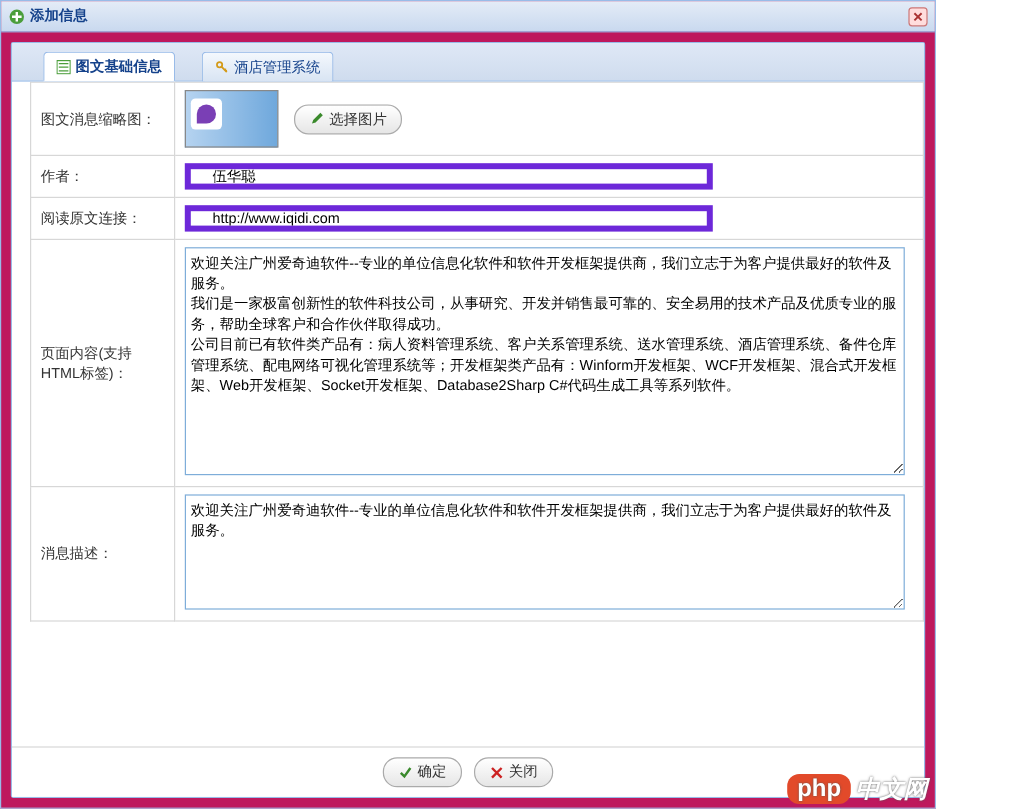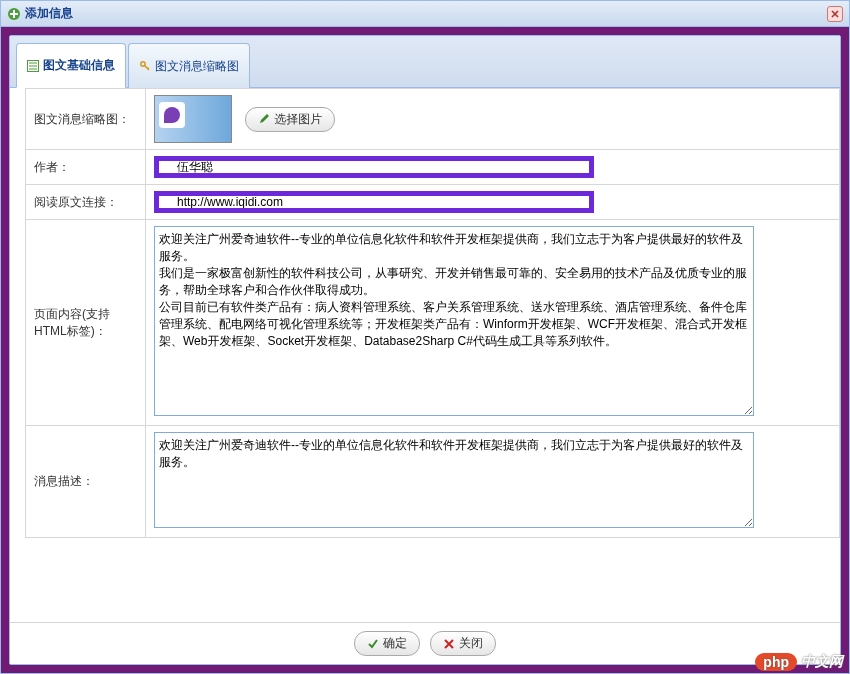--- a/index.html
+++ b/index.html
@@ -1,21 +1,21 @@
 <!DOCTYPE html>
 <html><head>
   <meta charset="utf-8">
   <style>
     * { box-sizing: border-box; margin: 0; padding: 0; }
     body { font-family: Arial, "Microsoft YaHei", sans-serif; font-size: 12px; background: #fff; color: #333; }
     
     .window {
-      width: 850px; height: 674px;
+      width: 780px; height: 674px;
       border: 1px solid #99bbe8;
-      background: #701a75;
+      background: #be185d;
       display: flex; flex-direction: column;
       position: relative;
     }
     .titlebar {
       height: 26px; display: flex; align-items: center;
       padding: 0 6px;
       background: linear-gradient(#e4ecf7, #c9d9ef);
       border-bottom: 1px solid #99bbe8;
     }
     .titlebar .title { display: flex; align-items: center; gap: 4px; font-weight: bold; color: #15428b; }
@@ -30,26 +30,26 @@
       flex:1; background:#fff; border:1px solid #99bbe8; border-radius:2px;
       display:flex; flex-direction:column;
     }
     .tabs {
       display:flex; padding: 6px 6px 0 6px; gap:2px;
       background: linear-gradient(#dfe8f6,#cfdcee);
       border-bottom:1px solid #99bbe8;
     }
     .tab {
       display:flex; align-items:center; gap:4px;
-      padding: 13px 10px;
+      padding: 3px 10px;
       border:1px solid #99bbe8; border-bottom:none;
       border-top-left-radius:4px; border-top-right-radius:4px;
       background: linear-gradient(#f4f8fd,#d8e4f3);
       color:#15428b; cursor:pointer;
-      position:relative; top:1px;
+      position:relative; top:1px;margin-left:20px;
     }
     .tab.active { background:#fff; font-weight:bold; border-bottom:1px solid #fff; }
     .tab .tab-icon { width:12px; height:12px; display:inline-flex; }
     
     .form-area { flex:1; overflow:auto;margin-left:15px; }
     table.form { width:100%; border-collapse:collapse; }
     table.form td { border:1px solid #d7d7d7; padding:6px 8px; vertical-align:middle; }
     table.form td.label { width:120px; color:#333; background:#fff; vertical-align:middle; }
     
     .thumb { width:78px; height:48px; background:linear-gradient(90deg,#b5d3f0,#6fa8dc); border:1px solid #888; display:inline-block; vertical-align:middle; margin-right:10px; position:relative; }
@@ -70,21 +70,21 @@
     .ta-small { height:96px; }
     
     .actions {
       display:flex; justify-content:center; gap:10px;
       padding:8px; border-top:1px solid #d7d7d7; background:#fff;
     }
     
     .watermark {
       position:absolute; right:6px; bottom:2px;
       display:flex; align-items:center; gap:4px;
-      font-size:14px; font-weight:bold; font-style:italic;
+      font-size:20px; font-weight:bold; font-style:italic;
       color:#fff; text-shadow:0 0 2px #555;
     }
     .wm-badge {
       background:#e24a2a; color:#fff; border-radius:10px;
       padding:1px 8px; font-style:normal;
     }
   </style>
 </head>
 <body>
 
@@ -119,21 +119,21 @@
           </span>
           <span>图文基础信息</span>
         </div>
         <div class="tab">
           <span class="tab-icon">
             <svg width="12" height="12" viewBox="0 0 12 12">
                 <circle cx="4" cy="4" r="2.2" fill="none" stroke="#d49b1a" stroke-width="1.5"></circle>
                 <path d="M5.5 5.5L10 10M8 8l1.5-0.2M9 9l1.2 0" stroke="#d49b1a" stroke-width="1.5"></path>
               </svg>
           </span>
-          <span>图文消息缩略图</span>
+          <span>酒店管理系统</span>
         </div>
       </div>
 
       <div class="form-area">
         <table class="form">
           <tbody>
               <tr>
             <td class="label">图文消息缩略图：</td>
             <td>
               <span class="thumb"></span>

